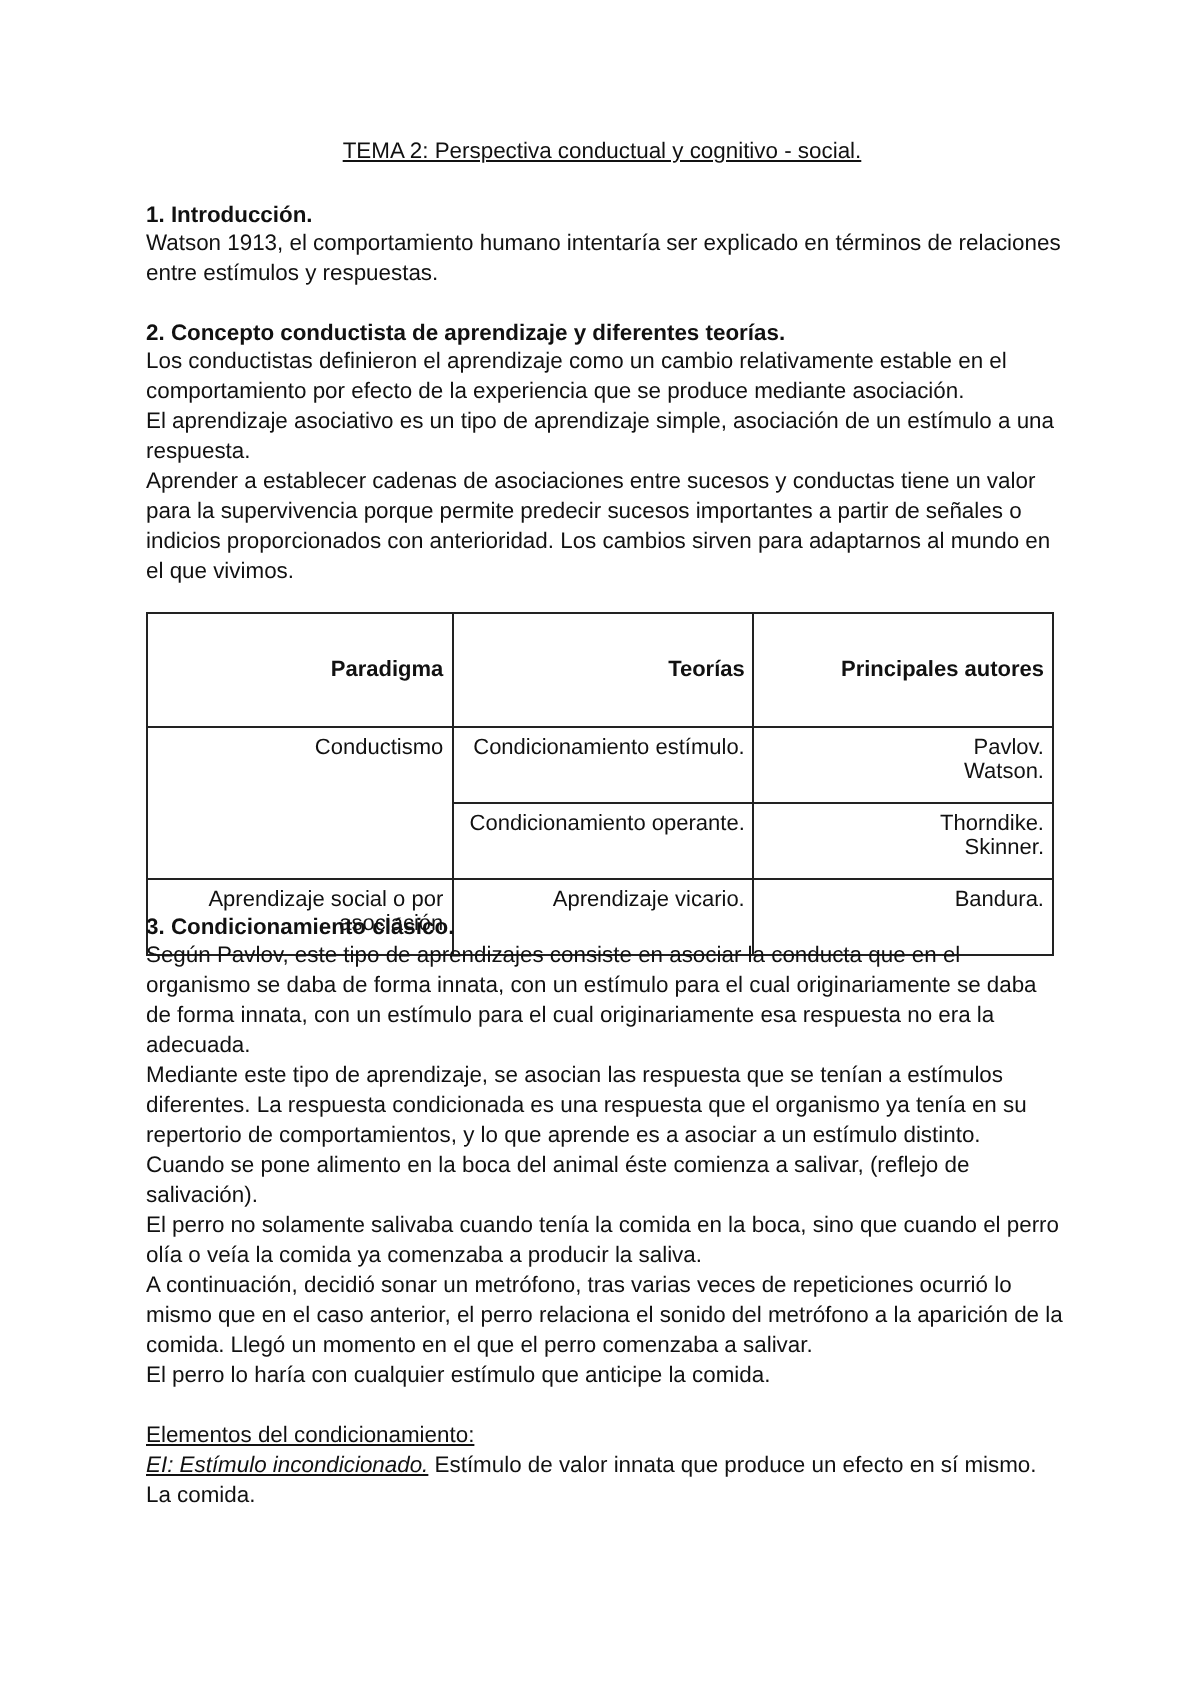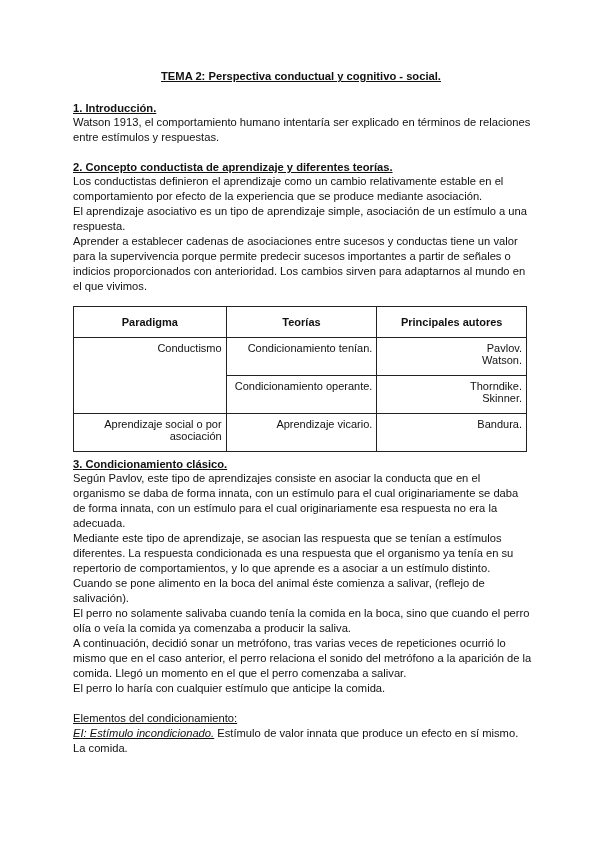--- a/index.html
+++ b/index.html
@@ -1,27 +1,27 @@
 <!DOCTYPE html>
 <html><head>
 <meta charset="utf-8">
 <style>
   html, body { margin: 0; padding: 0; background: #ffffff; }
   body { width: 600px; height: 848px; position: relative; overflow: hidden;
          font-family: "Liberation Sans", sans-serif; color: #111111; font-size: 11.2px; }
   .page { position: absolute; left: 73px; top: 0; width: 456px; }
   .title { position: absolute; top: 70px; left: 0; width: 456px; text-align: center;
-           font-weight: bold; text-decoration: underline; font-size: 11.2px; }
+           font-weight: normal; text-decoration: underline; font-size: 11.2px; }
   .line { position: absolute; left: 0; white-space: nowrap; line-height: 14px; }
-  .h { font-weight: bold; text-decoration: underline; }
+  .h { font-weight: bold; }
   .u { text-decoration: underline; text-align: right; }
   .i { font-style: italic; text-decoration: underline; }
   table { position: absolute; left: 0; top: 306px; width: 454px; border-collapse: collapse; font-size: 11px; }
   td, th { border: 1px solid #222222; vertical-align: top; padding: 4px 4px; line-height: 12px; text-align: right; }
-  th { text-align: center; font-weight: bold; height: 20px; vertical-align: middle; padding: 5px 4px; }
+  th { text-align: right; font-weight: bold; height: 20px; vertical-align: middle; padding: 18px 4px; }
 </style>
 </head>
 <body>
 
 <div class="page">
   <div class="title">TEMA 2: Perspectiva conductual y cognitivo - social.</div>
 
   <div class="line h" style="top:101px">1. Introducción.</div>
   <div class="line" style="top:115px">Watson 1913, el comportamiento humano intentaría ser explicado en términos de relaciones</div>
   <div class="line" style="top:130px">entre estímulos y respuestas.</div>
@@ -43,21 +43,21 @@
         <col style="width:150px">
       </colgroup>
     <tbody>
         <tr>
       <th>Paradigma</th>
       <th>Teorías</th>
       <th>Principales autores</th>
     </tr>
     <tr style="height:38px">
       <td rowspan="2">Conductismo</td>
-      <td>Condicionamiento tenían.</td>
+      <td>Condicionamiento estímulo.</td>
       <td>
         <div>Pavlov.</div>
         <div>Watson.</div>
       </td>
     </tr>
     <tr style="height:38px">
       <td>Condicionamiento operante.</td>
       <td>
         <div>Thorndike.</div>
         <div>Skinner.</div>

